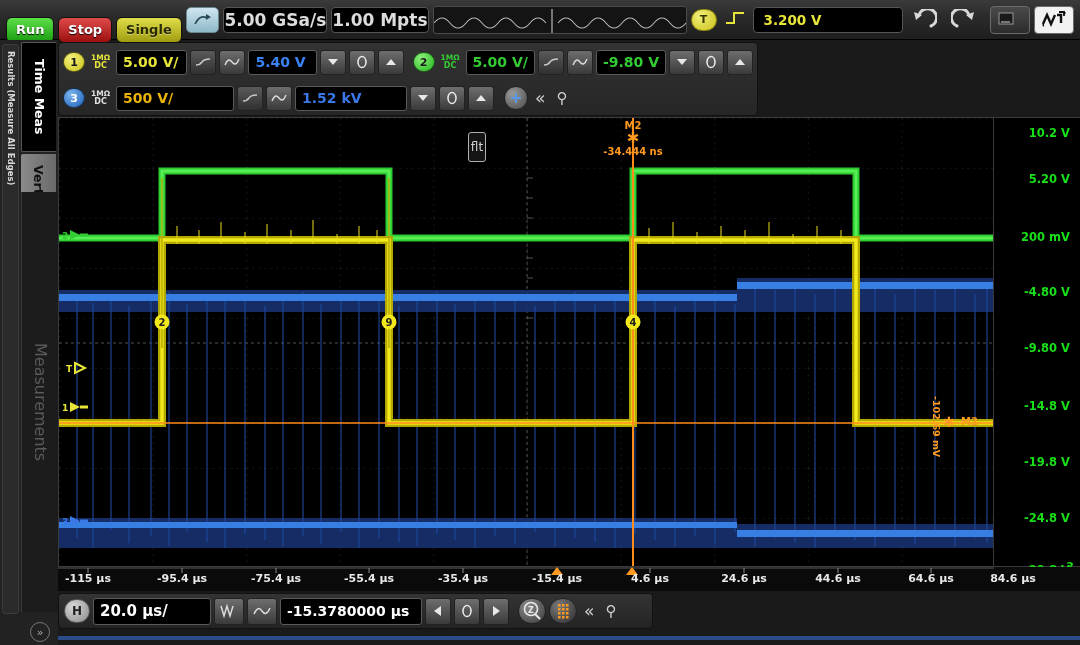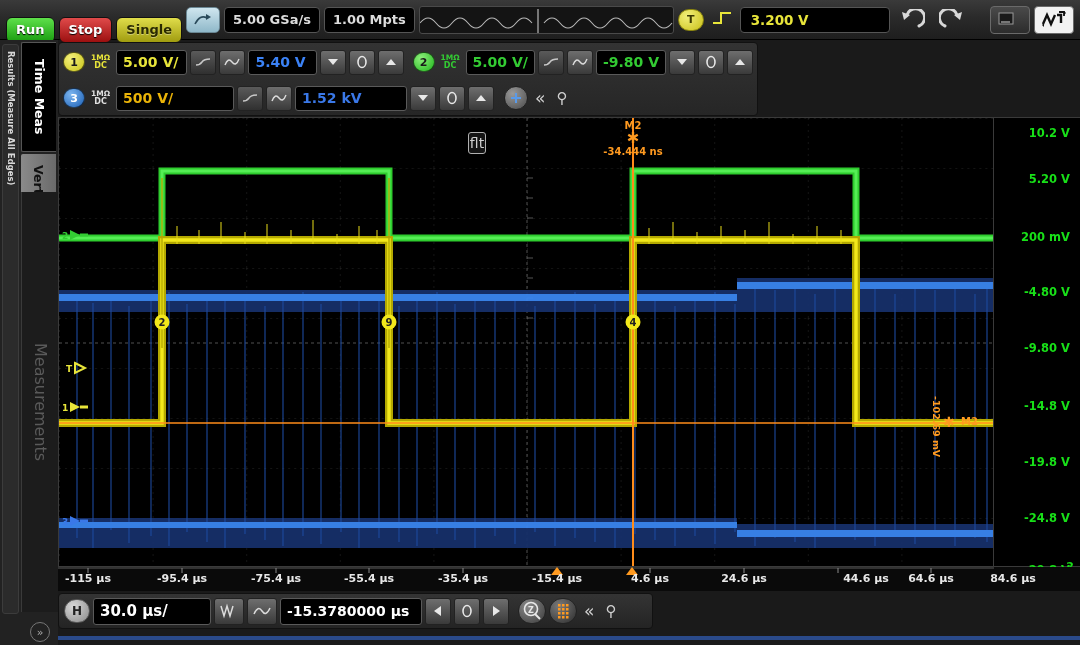--- a/index.html
+++ b/index.html
@@ -35,22 +35,22 @@
   .rbtn.stop  { background: linear-gradient(180deg,#e04a4a,#9c1010); color:#fff; text-shadow:0 1px 1px #000; }
   .rbtn.single{ background: linear-gradient(180deg,#e0dd4a,#a09c10); color:#2a2a00; }
   .icobtn {
     height: 26px; width: 34px; border-radius: 5px;
     background: linear-gradient(180deg,#cfe6ef,#8fb8c9);
     border: 1px solid #6a8794; display:flex; align-items:center; justify-content:center;
     cursor: pointer;
   }
   .valbox {
     height: 26px; background: #000; border: 1px solid #555; border-radius: 4px;
-    display: flex; align-items: center; padding: 0 8px;
-    color: #dcdcdc; font-size: 13px; font-weight: bold; white-space: nowrap;
+    display: flex; align-items: center; padding: 0 0;
+    color: #dcdcdc; font-size: 17px; font-weight: bold; white-space: nowrap;
   }
   .wavebox {
     height: 28px; width: 255px; background: #141414; border: 1px solid #4a4a4a;
     border-radius: 3px; position: relative; overflow: hidden;
   }
   .tbadge {
     width: 26px; height: 22px; border-radius: 11px;
     background: radial-gradient(circle at 35% 30%, #f2ef7a, #c9c018);
     color: #3a3800; font-size: 11px; font-weight: bold;
     display: flex; align-items: center; justify-content: center;
@@ -181,24 +181,24 @@
     position: absolute; width: 15px; height: 15px; border-radius: 8px;
     background: #f2e81a; color: #222; font-size: 10px; font-weight: bold;
     display: flex; align-items: center; justify-content: center;
     transform: translate(-50%,-50%); cursor: pointer; z-index: 9;
   }
   .m2top {
     position: absolute; text-align: center; color: #ff9a20;
     font-size: 10px; font-weight: bold; z-index: 9; line-height: 1.1;
   }
   .fltbadge {
-    position: absolute; width: 18px; height: 22px;
+    position: absolute; width: 18px; height: 30px;
     border: 1px solid #b0b0b0; border-radius: 3px; background: #141414;
     display: flex; align-items: center; justify-content: center;
-    font-size: 14px; color: #d0d0d0; z-index: 9; cursor: pointer;
+    font-size: 12px; color: #d0d0d0; z-index: 9; cursor: pointer;
   }
   .mvlabel {
     position: absolute; color: #ff9a20; font-size: 9.5px; font-weight: bold;
     writing-mode: vertical-rl; white-space: nowrap; z-index: 9;
   }
   .m2right {
     position: absolute; color: #ff9a20; font-size: 10px; font-weight: bold; z-index: 9;
   }
   .gndmark {
     position: absolute; font-size: 10px; font-weight: bold; z-index: 8;
@@ -630,28 +630,28 @@
       <path d="M574 0 L580 8 L568 8 Z" fill="#ff9a20"></path>
     </svg>
     <div class="tlab" style="left:30px;">-115 µs</div>
     <div class="tlab" style="left:124px;">-95.4 µs</div>
     <div class="tlab" style="left:218px;">-75.4 µs</div>
     <div class="tlab" style="left:311px;text-align:center;">-55.4 µs</div>
     <div class="tlab" style="left:405px;">-35.4 µs</div>
     <div class="tlab" style="left:499px;">-15.4 µs</div>
     <div class="tlab" style="left:592px;">4.6 µs</div>
     <div class="tlab" style="left:686px;">24.6 µs</div>
-    <div class="tlab" style="left:808px;">44.6 µs</div>
+    <div class="tlab" style="left:780px;">44.6 µs</div>
     <div class="tlab" style="left:873px;">64.6 µs</div>
     <div class="tlab" style="left:955px;">84.6 µs</div>
   </div>
 
   <div class="botbar">
     <div class="hbadge">H</div>
-    <div class="scalebox" style="color:#fff;width:118px;height:27px;font-size:15px;">30.0 µs/</div>
+    <div class="scalebox" style="color:#fff;width:118px;height:27px;font-size:15px;">20.0 µs/</div>
     <div class="cbtn" style="height:27px;width:30px;">
       <svg width="20" height="16" viewBox="0 0 20 16">
           <path d="M2 3 L5 13 L8 3 L11 13 L14 3" stroke="#dcdcdc" stroke-width="1.5" fill="none"></path>
         </svg>
     </div>
     <div class="cbtn" style="height:27px;width:30px;">
       <svg width="20" height="16" viewBox="0 0 20 16">
           <path d="M2 11 Q6 2 10 8 T18 5" stroke="#dcdcdc" stroke-width="1.5" fill="none"></path>
         </svg>
     </div>

